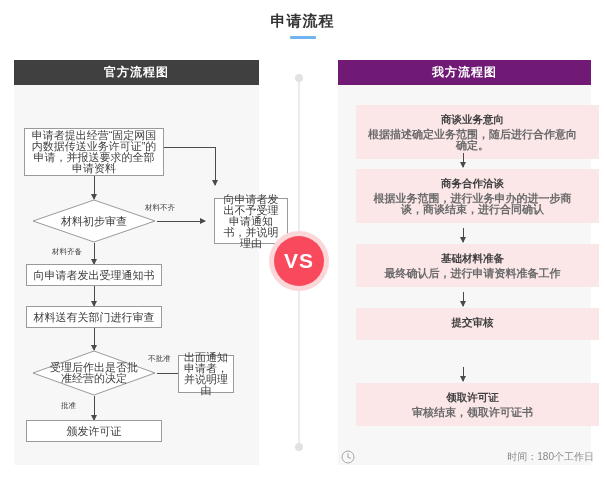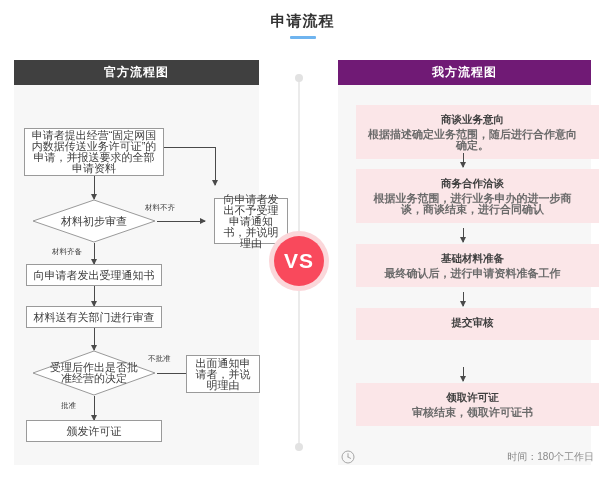--- a/index.html
+++ b/index.html
@@ -303,21 +303,21 @@
       <svg class="dia-shape" viewBox="0 0 124 46" preserveAspectRatio="none">
         <polygon points="62,1 123,23 62,45 1,23" fill="#ffffff" stroke="#9a9a9a" stroke-width="1"></polygon>
       </svg>
       <div class="dia-text">受理后作出是否批准经营的决定</div>
     </div>
 
     <div class="fc-label" style="left:134px; top:269px;">不批准</div>
 
     <div class="fc-arrow-h" style="left:143px; top:288px; width:47px;"></div>
 
-    <div class="fc-box" style="left:172px; top:270px; width:74px; height:38px;">
+    <div class="fc-box" style="left:164px; top:270px; width:56px; height:38px;">
       <span class="inner">出面通知申请者，并说明理由</span>
     </div>
 
     <div class="fc-label" style="left:47px; top:316px;font-family:Liberation Mono, monospace;">批准</div>
 
     <div class="fc-arrow-v" style="left:80px; top:311px; height:24px;"></div>
 
     <div class="fc-box" style="left:12px; top:335px; width:136px; height:22px;">
       <span class="inner">颁发许可证</span>
     </div>

